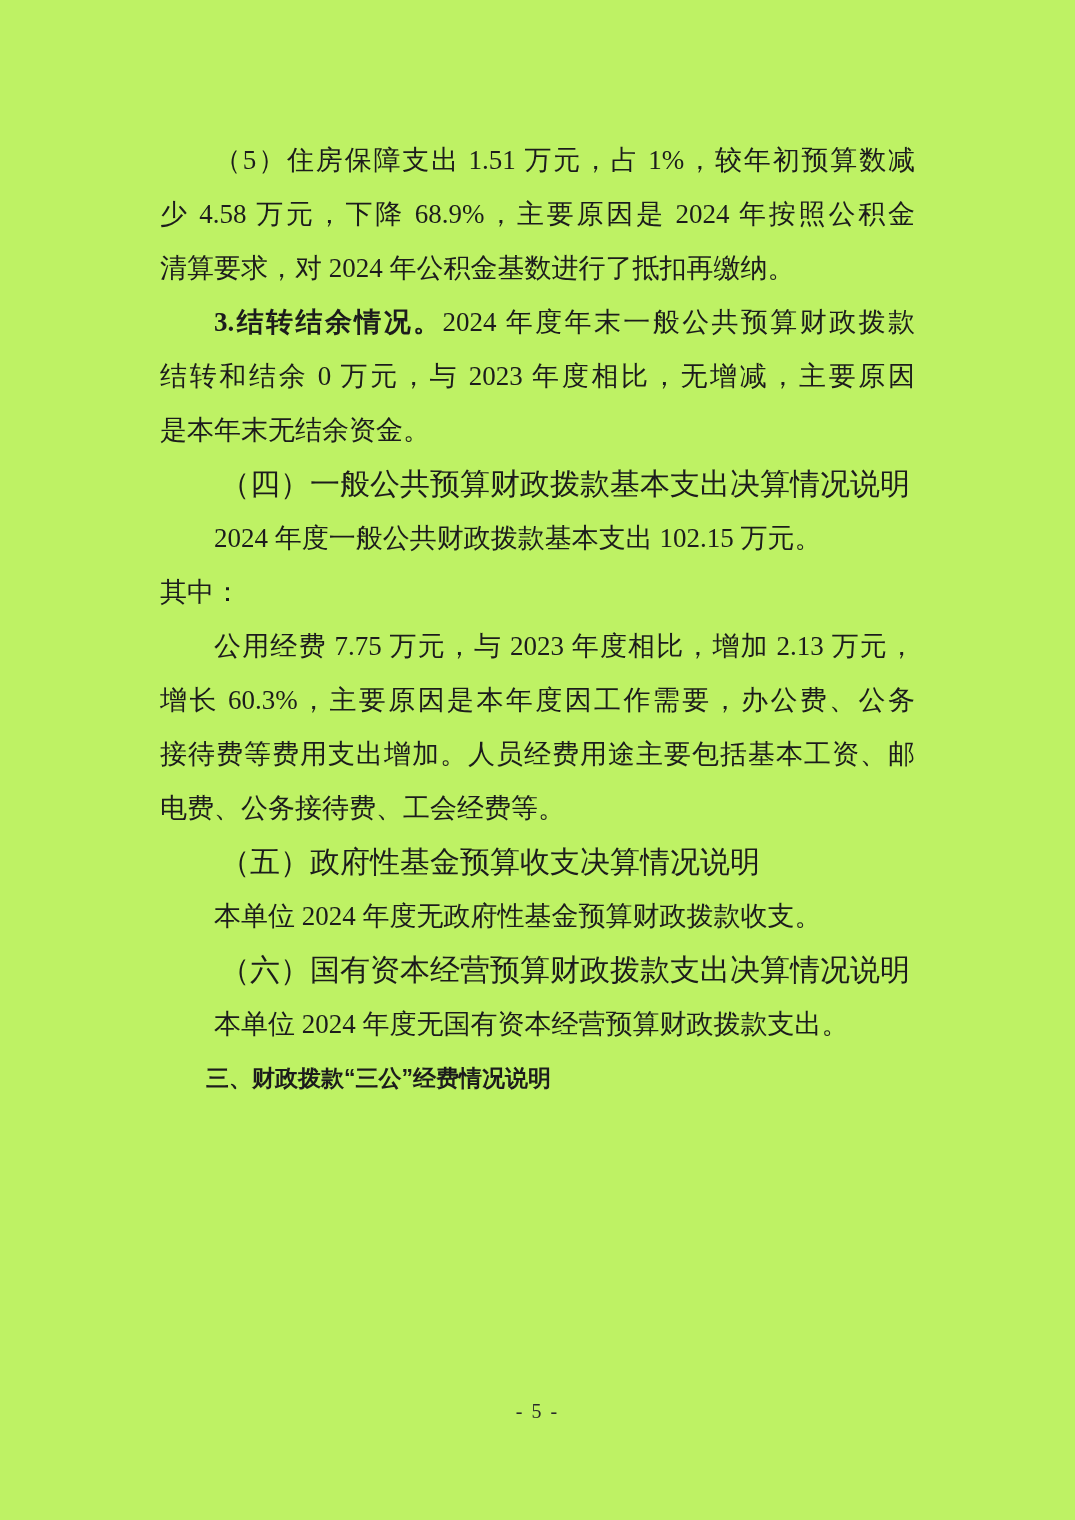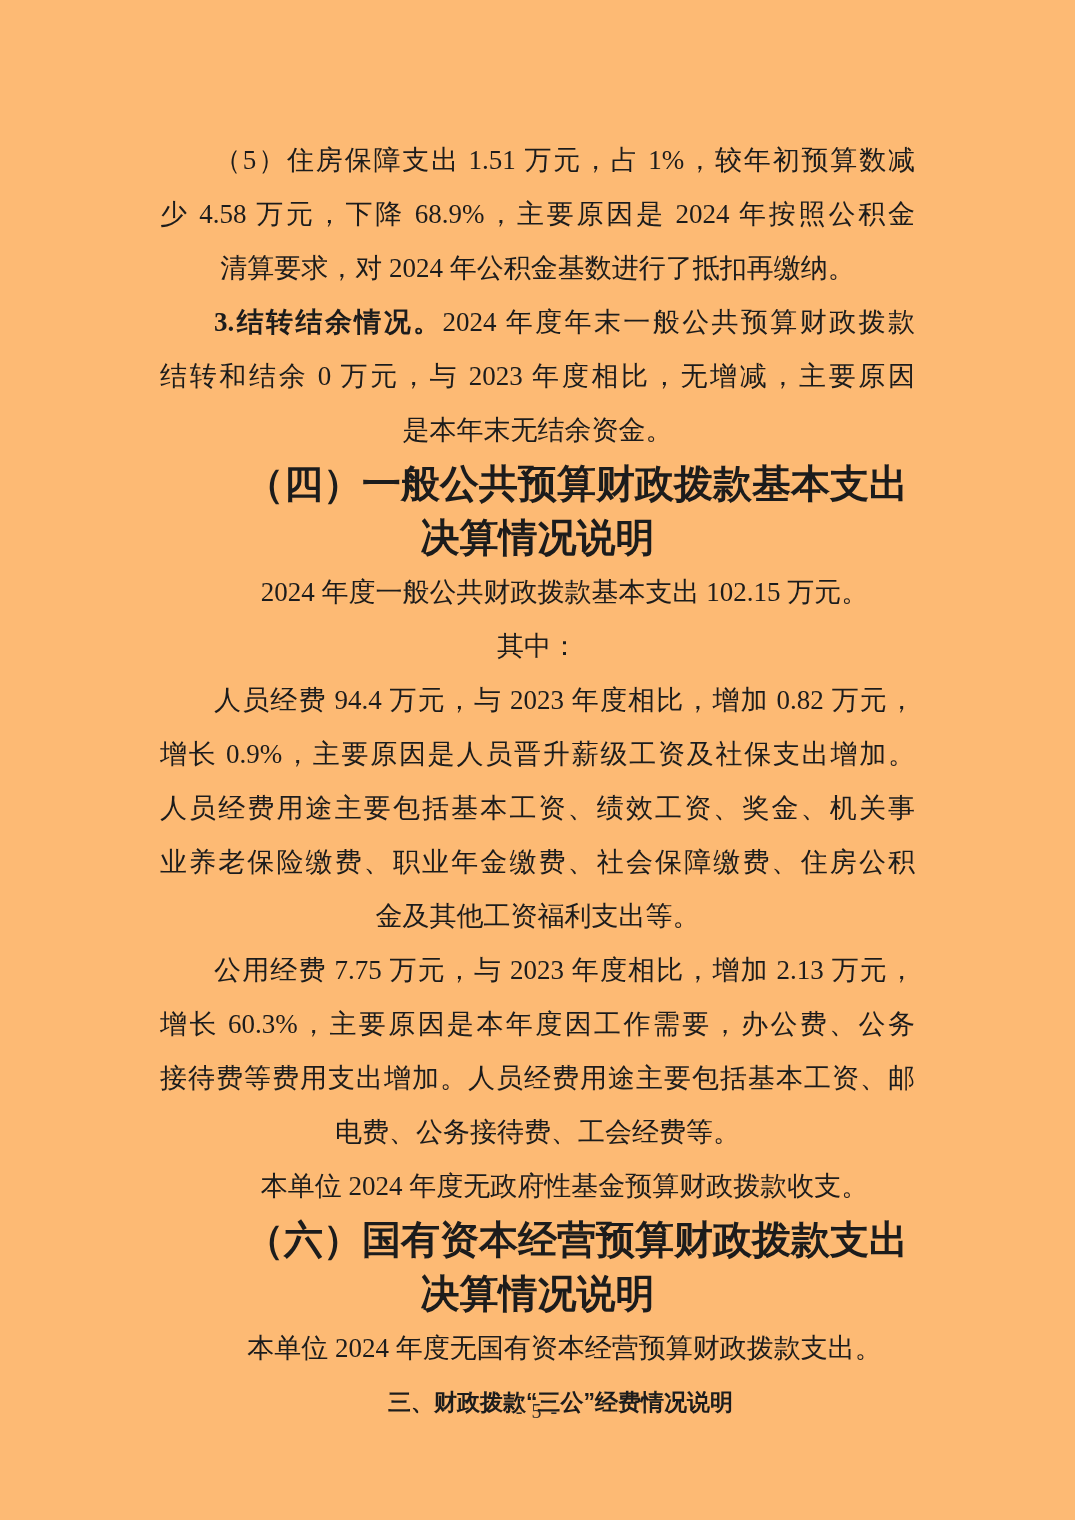--- a/index.html
+++ b/index.html
@@ -5,47 +5,47 @@
   * { margin: 0; padding: 0; box-sizing: border-box; }
   html, body { width: 1075px; height: 1520px; }
   body {
     position: relative;
     background: #ffffff;
     overflow: hidden;
   }
   .page {
     position: absolute;
     inset: 0;
-    background: #fdba74;
+    background: #bef264;
   }
   .content {
     position: absolute;
     left: 160px;
     top: 133px;
     width: 755px;
   }
   .para { display: block; }
   .line {
     display: block;
     font-family: "Liberation Serif", "DejaVu Serif", serif;
     font-size: 27px;
     line-height: 54px;
     color: #1c1c1c;
-    text-align: center;
+    text-align: left;
     white-space: normal;
   }
   .just {
     text-align: justify;
     text-align-last: justify;
     text-justify: inter-character;
   }
   .indent { text-indent: 2em; }
   .h-serif .line {
-    font-weight: bold;
-    font-size: 39px;
+    font-weight: normal;
+    font-size: 30px;
   }
   .h-hei .line {
     font-weight: bold;
     font-family: "Liberation Sans", "DejaVu Sans", sans-serif;
     font-size: 23px;
   }
   .lead-bold { font-weight: bold; font-family: Liberation Serif, serif; }
   .footer {
     position: absolute;
     top: 1400px;
@@ -83,35 +83,31 @@
 
     <div class="para h-serif">
       <span class="line indent">（四）一般公共预算财政拨款基本支出决算情况说明</span>
     </div>
 
     <div class="para">
       <span class="line indent">2024 年度一般公共财政拨款基本支出 102.15 万元。</span>
       <span class="line">其中：</span>
     </div>
 
-    <div class="para">
-      <span class="line indent just">人员经费 94.4 万元，与 2023 年度相比，增加 0.82 万元，</span>
-      <span class="line just">增长 0.9%，主要原因是人员晋升薪级工资及社保支出增加。</span>
-      <span class="line just">人员经费用途主要包括基本工资、绩效工资、奖金、机关事</span>
-      <span class="line just">业养老保险缴费、职业年金缴费、社会保障缴费、住房公积</span>
-      <span class="line">金及其他工资福利支出等。</span>
-    </div>
 
     <div class="para">
       <span class="line indent just">公用经费 7.75 万元，与 2023 年度相比，增加 2.13 万元，</span>
       <span class="line just">增长 60.3%，主要原因是本年度因工作需要，办公费、公务</span>
       <span class="line just">接待费等费用支出增加。人员经费用途主要包括基本工资、邮</span>
       <span class="line">电费、公务接待费、工会经费等。</span>
     </div>
 
+    <div class="para h-serif">
+      <span class="line indent">（五）政府性基金预算收支决算情况说明</span>
+    </div>
 
     <div class="para">
       <span class="line indent">本单位 2024 年度无政府性基金预算财政拨款收支。</span>
     </div>
 
     <div class="para h-serif">
       <span class="line indent">（六）国有资本经营预算财政拨款支出决算情况说明</span>
     </div>
 
     <div class="para">

